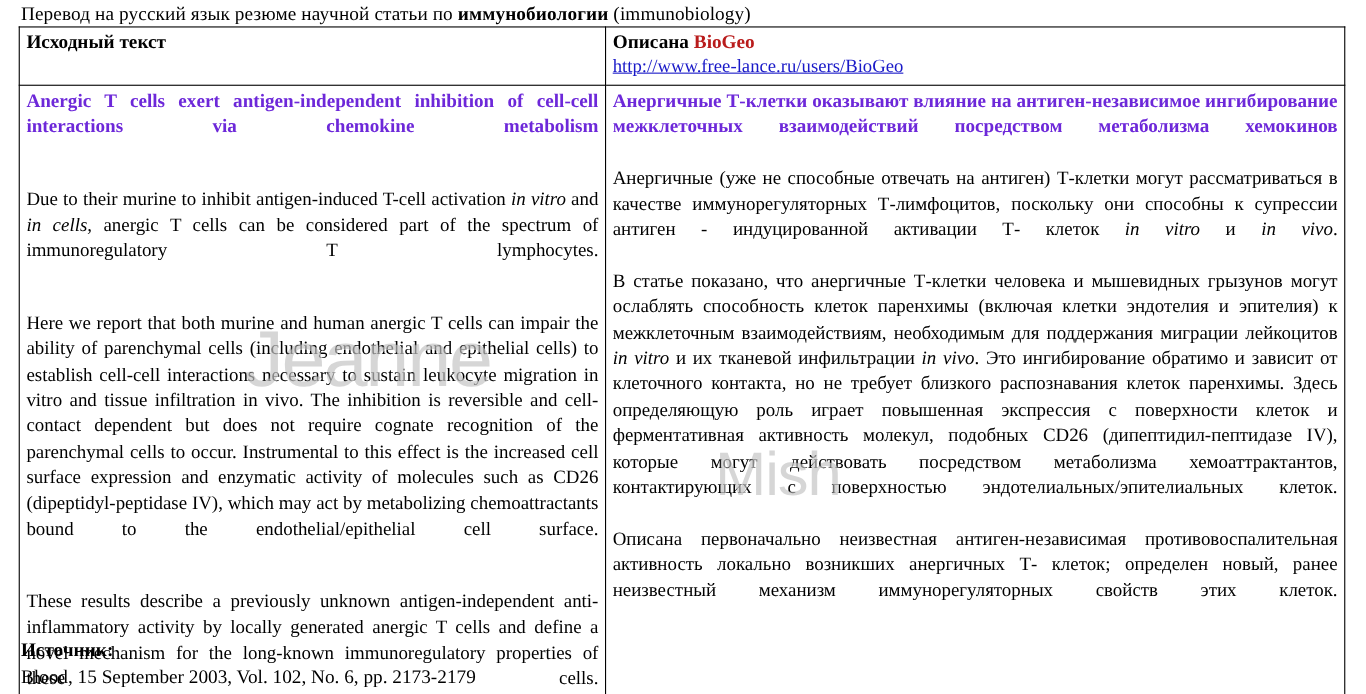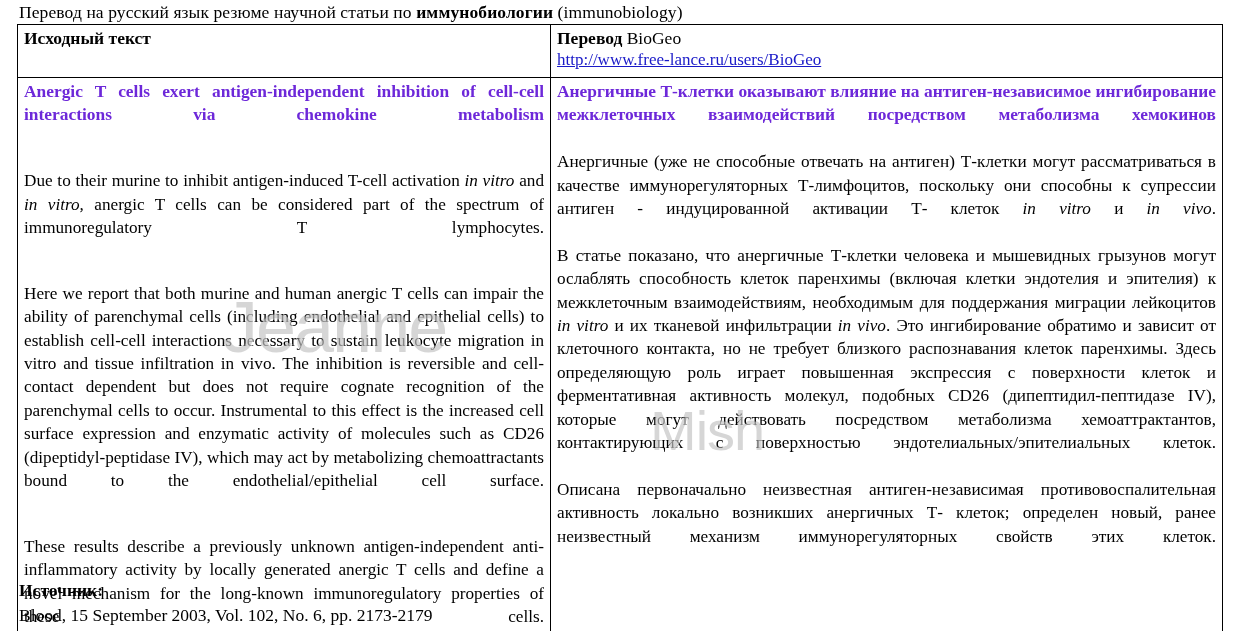--- a/index.html
+++ b/index.html
@@ -57,22 +57,22 @@
     font-size: 17.5px;
     line-height: 21px;
     height: 46px;
   }
   .hdr-title {
     font-weight: bold;
     font-size: 17.5px;
     line-height: 22px;
   }
   .brand {
-    color: #000000;
-    font-weight: normal;
+    color: #b91c1c;
+    font-weight: bold;
   }
   .link {
     color: #1919c8;
     text-decoration: underline;
     font-size: 17px;
     line-height: 21px;
     display: inline-block;
     margin-top: 0px;
     cursor: pointer;
   }
@@ -163,30 +163,30 @@
       <col class="col-src">
       <col class="col-trn">
     </colgroup>
     <tbody>
       <tr>
         <td class="hdr-cell">
           <div class="hdr-title">Исходный текст</div>
         </td>
         <td class="hdr-cell">
           <div class="hdr-title">
-            <span>Перевод </span><span class="brand">BioGeo</span>
+            <span>Описана </span><span class="brand">BioGeo</span>
           </div>
           <a class="link" href="#">http://www.free-lance.ru/users/BioGeo</a>
         </td>
       </tr>
       <tr>
         <td class="body-cell-src">
           <div class="art-title jf">Anergic T cells exert antigen-independent inhibition of cell-cell interactions via chemokine metabolism</div>
           <div>
-              <p class="para jf gap"><span>Due to their murine to inhibit antigen-induced T-cell activation </span><i>in vitro</i><span> and </span><i>in vitro,</i><span> anergic T cells can be considered part of the spectrum of immunoregulatory T lymphocytes.</span></p>
+              <p class="para jf gap"><span>Due to their murine to inhibit antigen-induced T-cell activation </span><i>in vitro</i><span> and </span><i>in cells,</i><span> anergic T cells can be considered part of the spectrum of immunoregulatory T lymphocytes.</span></p>
               <p class="para jf gap"><span>Here we report that both murine and human anergic T cells can impair the ability of parenchymal cells (including endothelial and epithelial cells) to establish cell-cell interactions necessary to sustain leukocyte migration in vitro and tissue infiltration in vivo. The inhibition is reversible and cell-contact dependent but does not require cognate recognition of the parenchymal cells to occur. Instrumental to this effect is the increased cell surface expression and enzymatic activity of molecules such as CD26 (dipeptidyl-peptidase IV), which may act by metabolizing chemoattractants bound to the endothelial/epithelial cell surface.</span></p>
               <p class="para jf gap"><span>These results describe a previously unknown antigen-independent anti-inflammatory activity by locally generated anergic T cells and define a novel mechanism for the long-known immunoregulatory properties of these cells.</span></p>
             </div>
         </td>
         <td class="body-cell-trn">
           <div class="art-title jf">Анергичные Т-клетки оказывают влияние на антиген-независимое ингибирование межклеточных взаимодействий посредством метаболизма хемокинов</div>
           <div>
               <p class="para jf tight"><span>Анергичные (уже не способные отвечать на антиген) Т-клетки могут рассматриваться в качестве иммунорегуляторных Т-лимфоцитов, поскольку они способны к супрессии антиген - индуцированной активации Т- клеток </span><i>in vitro</i><span> и </span><i>in vivo</i><span>.</span></p>
               <p class="para jf tight"><span>В статье показано, что анергичные Т-клетки человека и мышевидных грызунов могут ослаблять способность клеток паренхимы (включая клетки эндотелия и эпителия) к межклеточным взаимодействиям, необходимым для поддержания миграции лейкоцитов </span><i>in vitro</i><span> и их тканевой инфильтрации </span><i>in vivo</i><span>. Это ингибирование обратимо и зависит от клеточного контакта, но не требует близкого распознавания клеток паренхимы. Здесь определяющую роль играет повышенная экспрессия с поверхности клеток и ферментативная активность молекул, подобных CD26 (дипептидил-пептидазе IV), которые могут действовать посредством метаболизма хемоаттрактантов, контактирующих с поверхностью эндотелиальных/эпителиальных клеток.</span></p>
               <p class="para jf tight"><span>Описана первоначально неизвестная антиген-независимая противовоспалительная активность локально возникших анергичных Т- клеток; определен новый, ранее неизвестный механизм иммунорегуляторных свойств этих клеток.</span></p>

